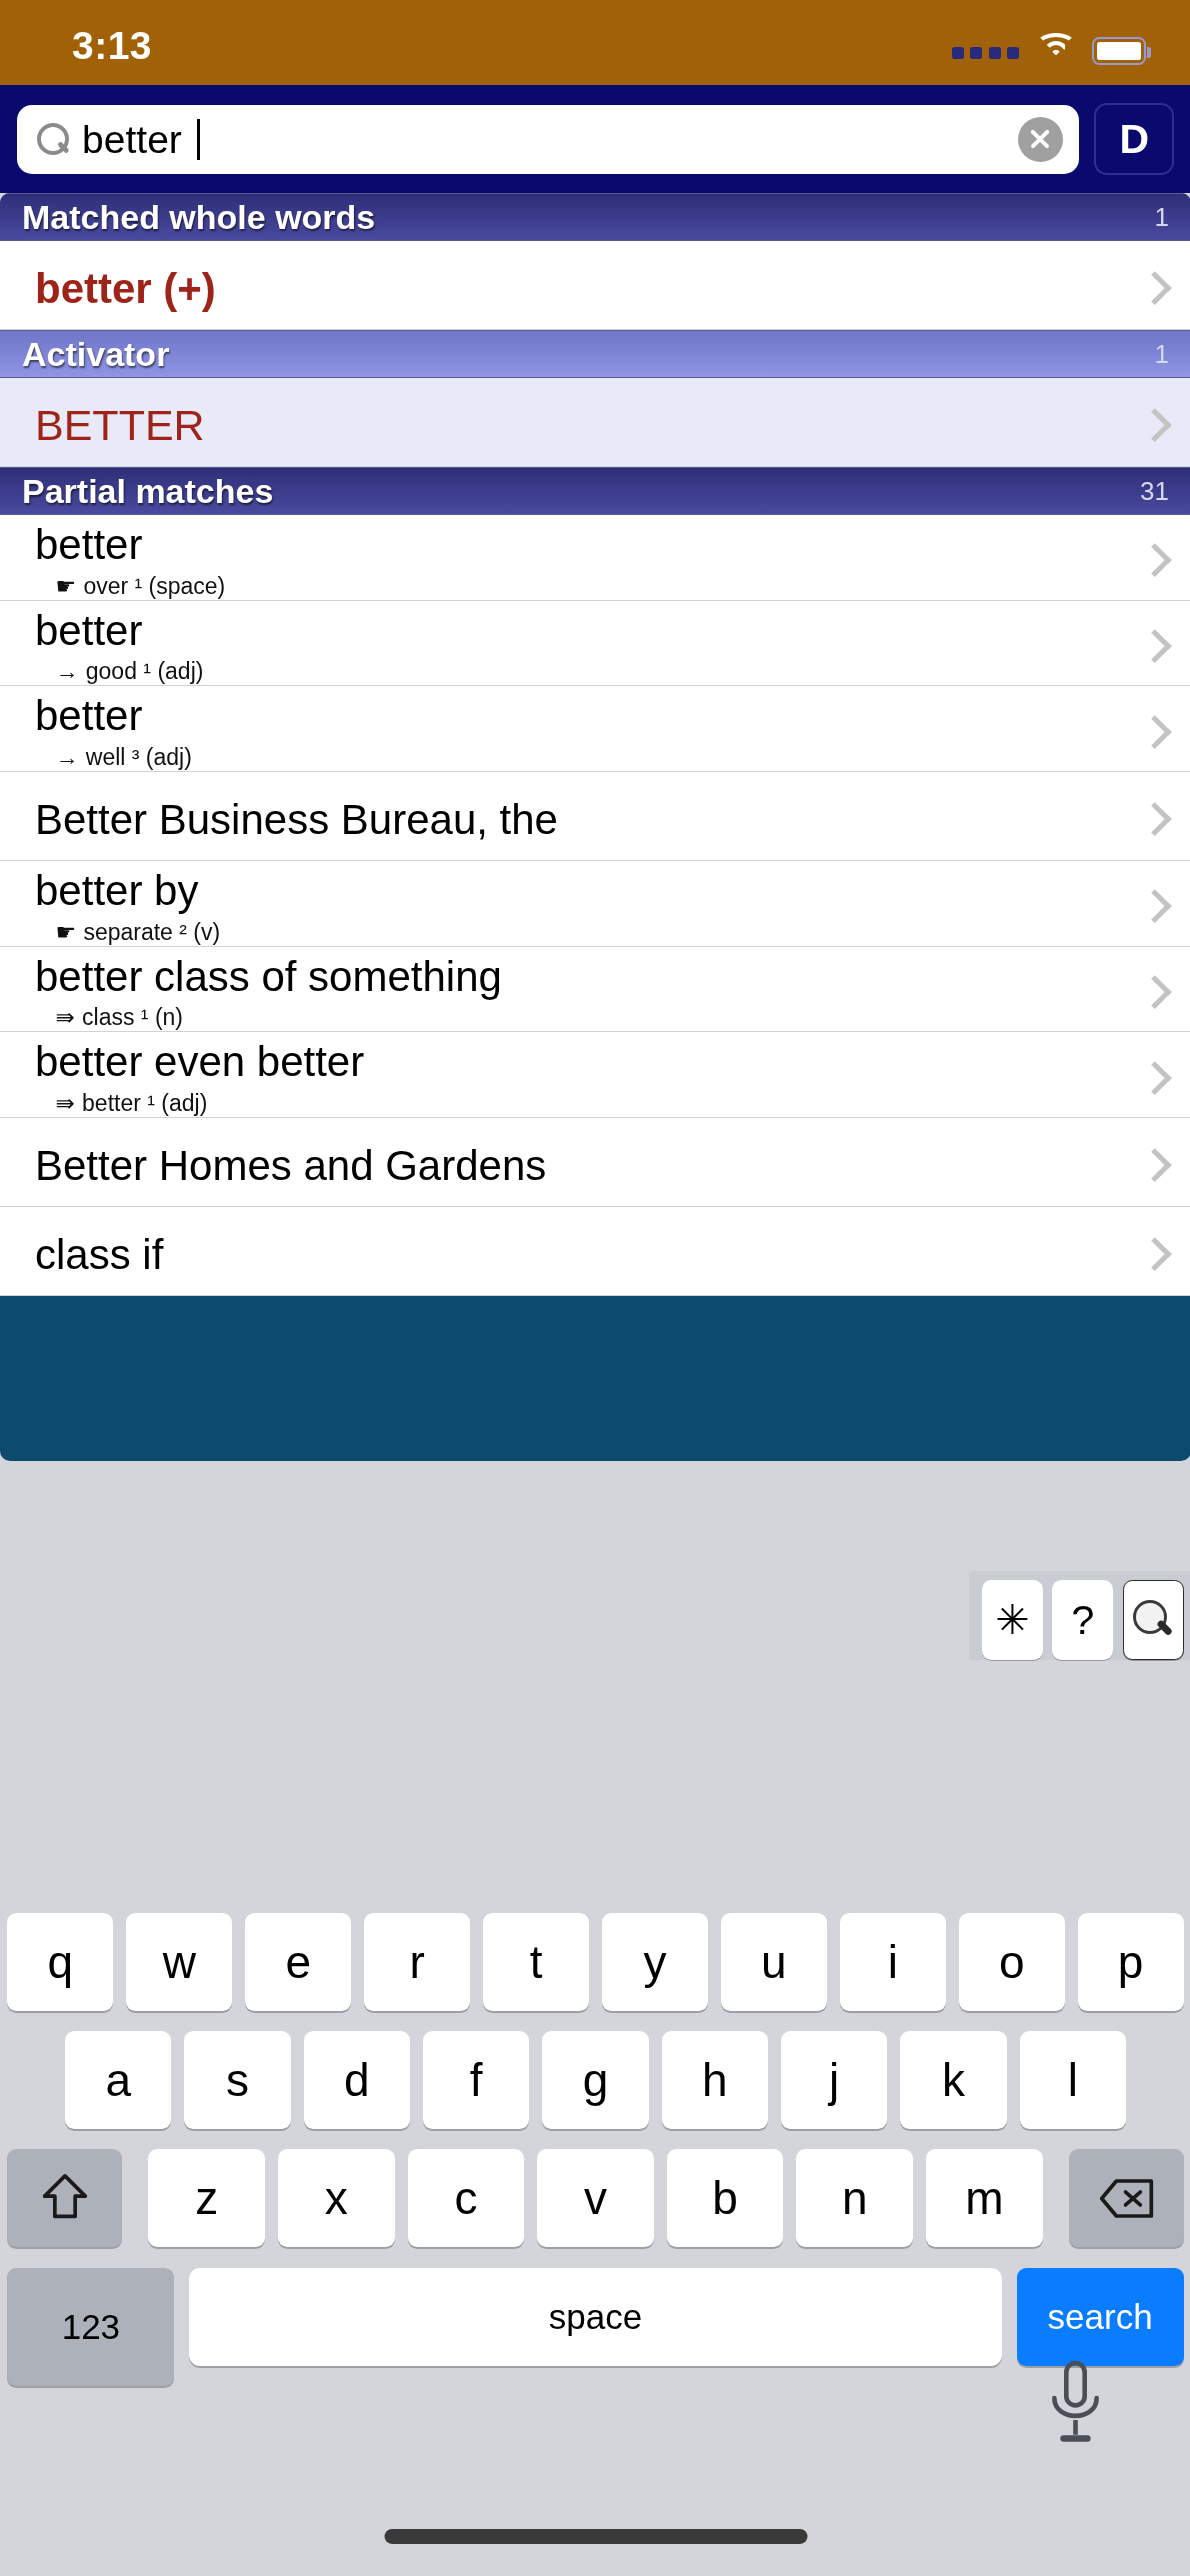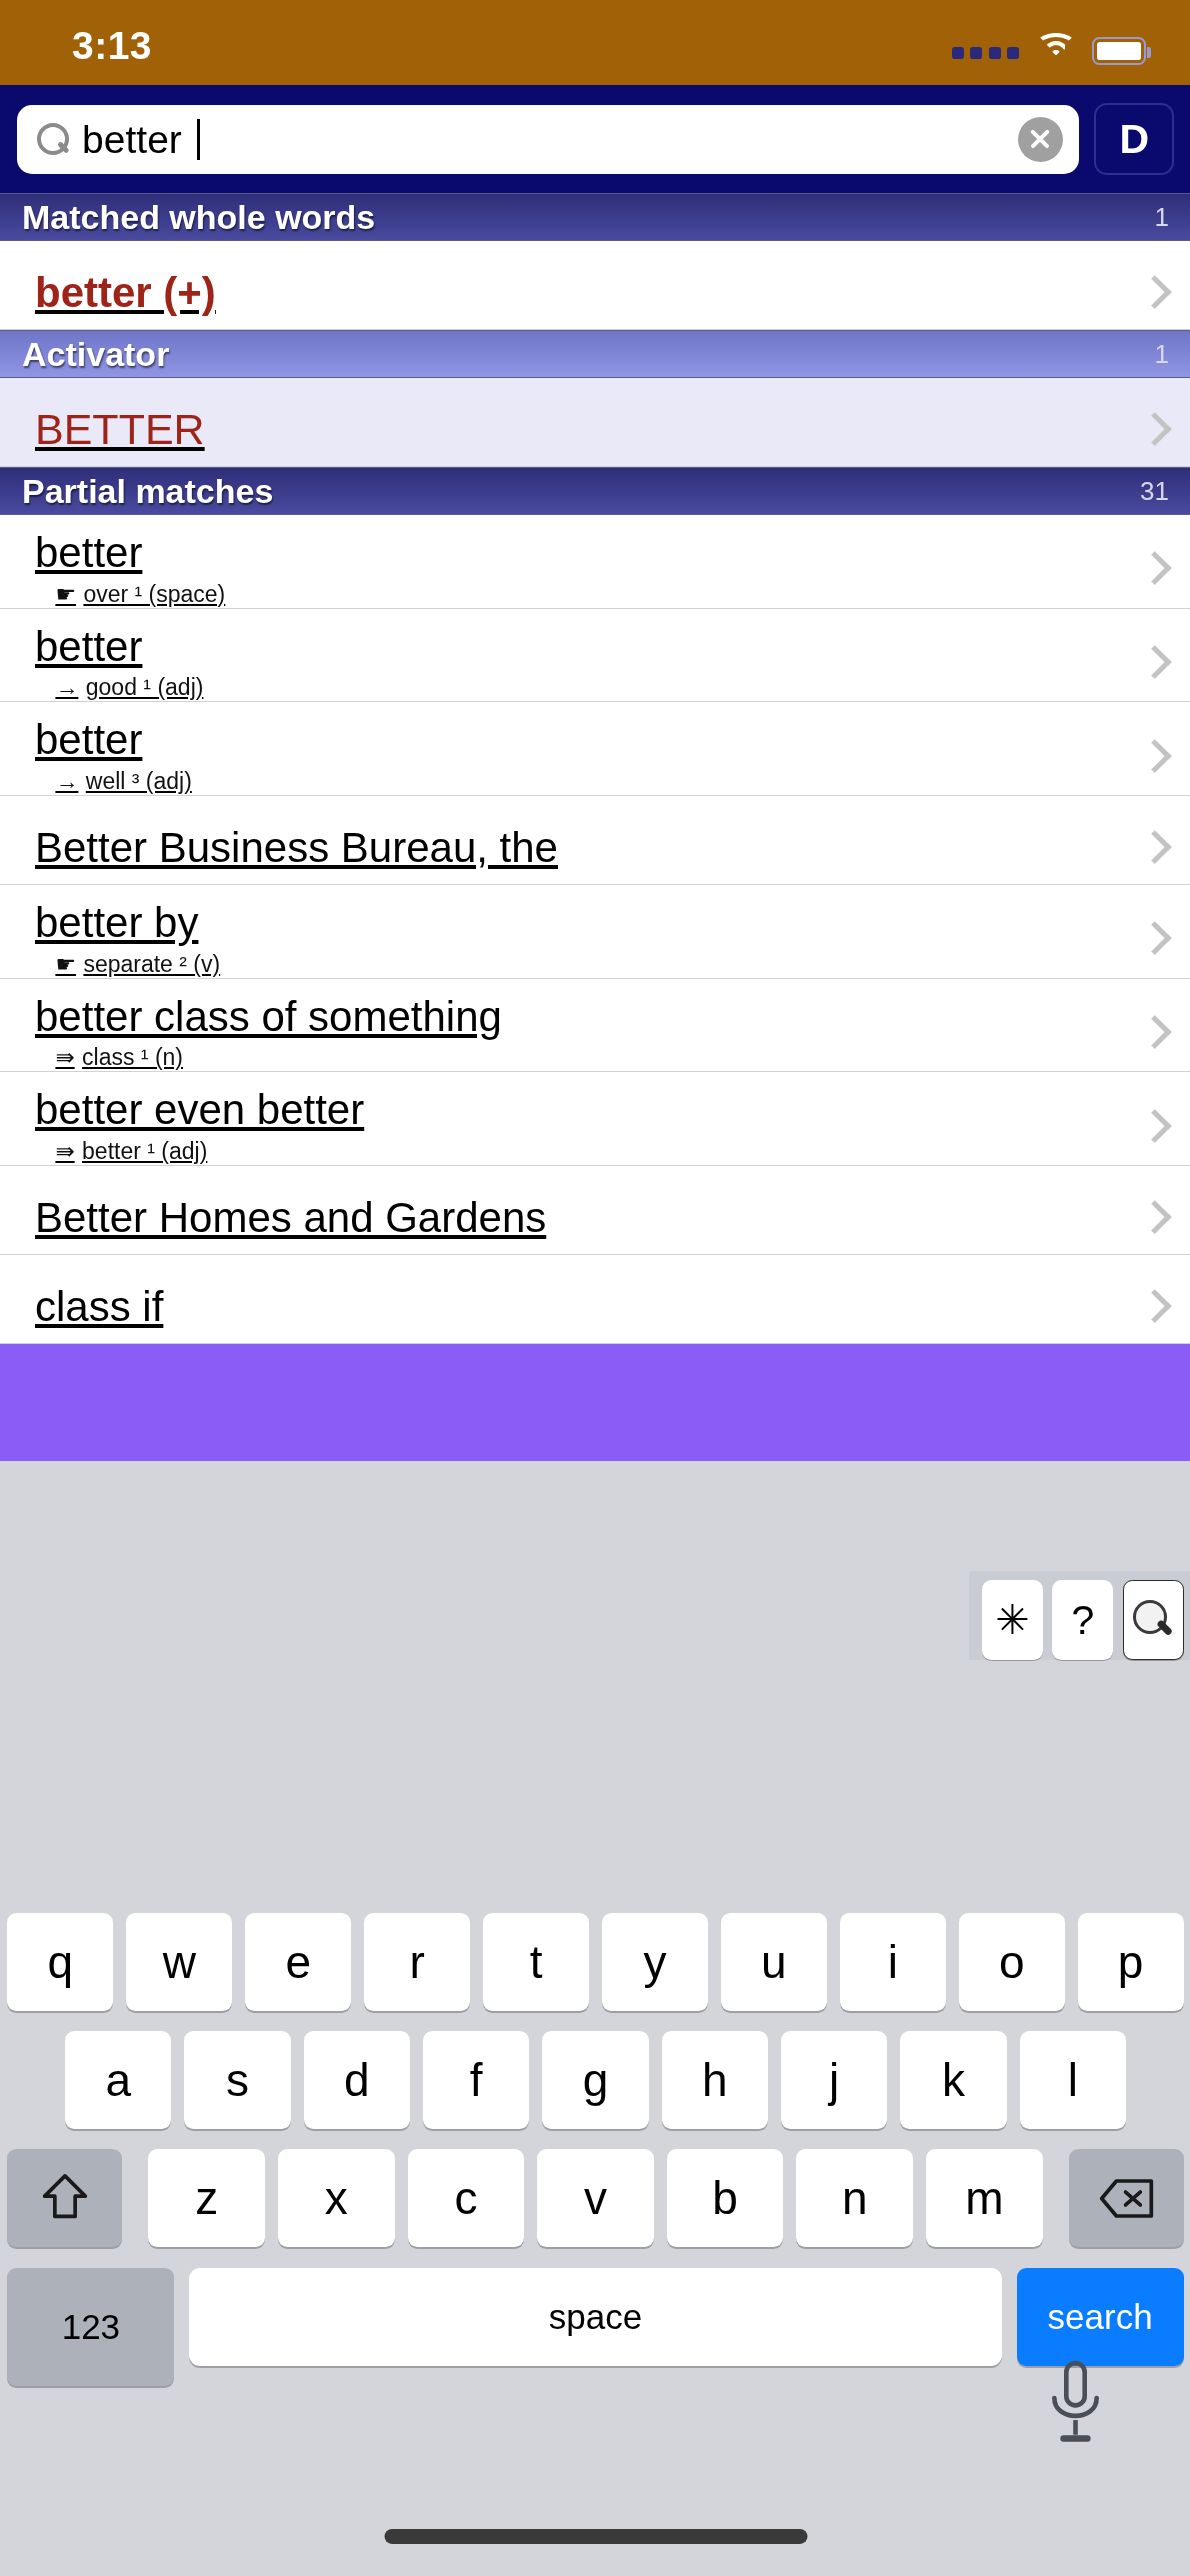--- a/index.html
+++ b/index.html
@@ -65,41 +65,41 @@
     content:"";position:absolute;left:10.2px;top:20.4px;width:24px;height:3.7px;
     background:#fff;border-radius:1.9px;}
   .clearbtn:before{transform:rotate(45deg);} .clearbtn:after{transform:rotate(-45deg);}
   .dbtn{
     width:80px;height:72px;border:2.8px solid #2e2e8e;border-radius:13px;
     color:#fff;font-size:41px;font-weight:700;display:flex;align-items:center;
     justify-content:center;flex:0 0 80px;
   }
 
   
-  .results{ position:relative; background:#8b5cf6; height:1268px; overflow:hidden;}
+  .results{ position:relative; background:#0c4a6e; height:1268px; overflow:hidden;border-radius:10px;}
   .watermark{
     position:absolute; left:306px; top:37px; width:668px; height:1094px;
     opacity:.55; pointer-events:none; z-index:0;
   }
   .sec-head{
     position:relative; z-index:2;
     height:48px; display:flex; align-items:center; padding:0 22px;
     color:#fff; font-size:34px; font-weight:700;
     text-shadow:0.9px 1.9px 1.9px rgba(0,0,0,.55);
     border-top:1.9px solid #5a5a8c; border-bottom:1.9px solid #5a5a8c;
   }
   .sec-head.navy{ background:linear-gradient(#2e2e78,#4a4aa0);}
   .sec-head.violet{ background:linear-gradient(#6f76c8,#9095e4);}
   .sec-count{ margin-left:auto; font-size:26px; font-weight:400;
     text-shadow:none; color:#d7d7ee;}
 
   .row{
     position:relative; z-index:1;
-    display:flex; align-items:center; padding:16px 22px 0 35px;
-    border-bottom:0.9px solid #d2d2d2; min-height:69px;text-decoration:underline;
+    display:flex; align-items:center; padding:8px 22px 0 35px;
+    border-bottom:0.9px solid #d2d2d2; min-height:69px;
   }
   .row .rtxt{ flex:1; }
   .row .title{ font-size:42px; color:#000; line-height:1.05; font-weight:400;}
   .row .title.red{ color:#9e2318; font-weight:700; }
   .row .title.redcap{ color:#9e2318; font-weight:400; font-size:43px;}
   .row .sub{ font-size:23px; color:#111; margin-top:5.6px; padding-left:20.4px;}
   .row .sub .mark{ font-size:23px; padding-right:7.4px; }
   .chev{
     width:32px;height:32px;flex:0 0 32px;position:relative;margin-left:13px;
   }

